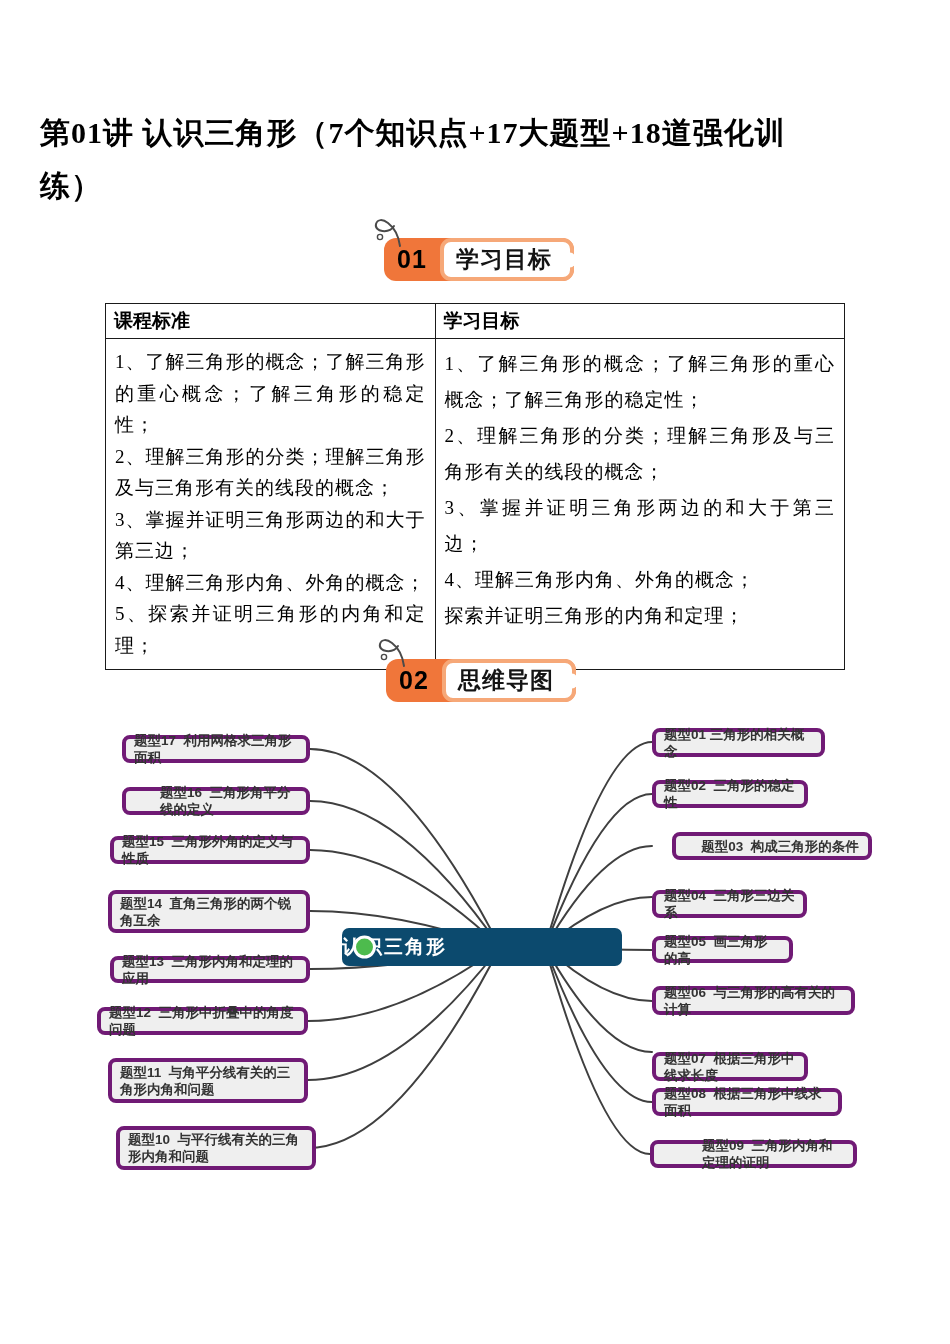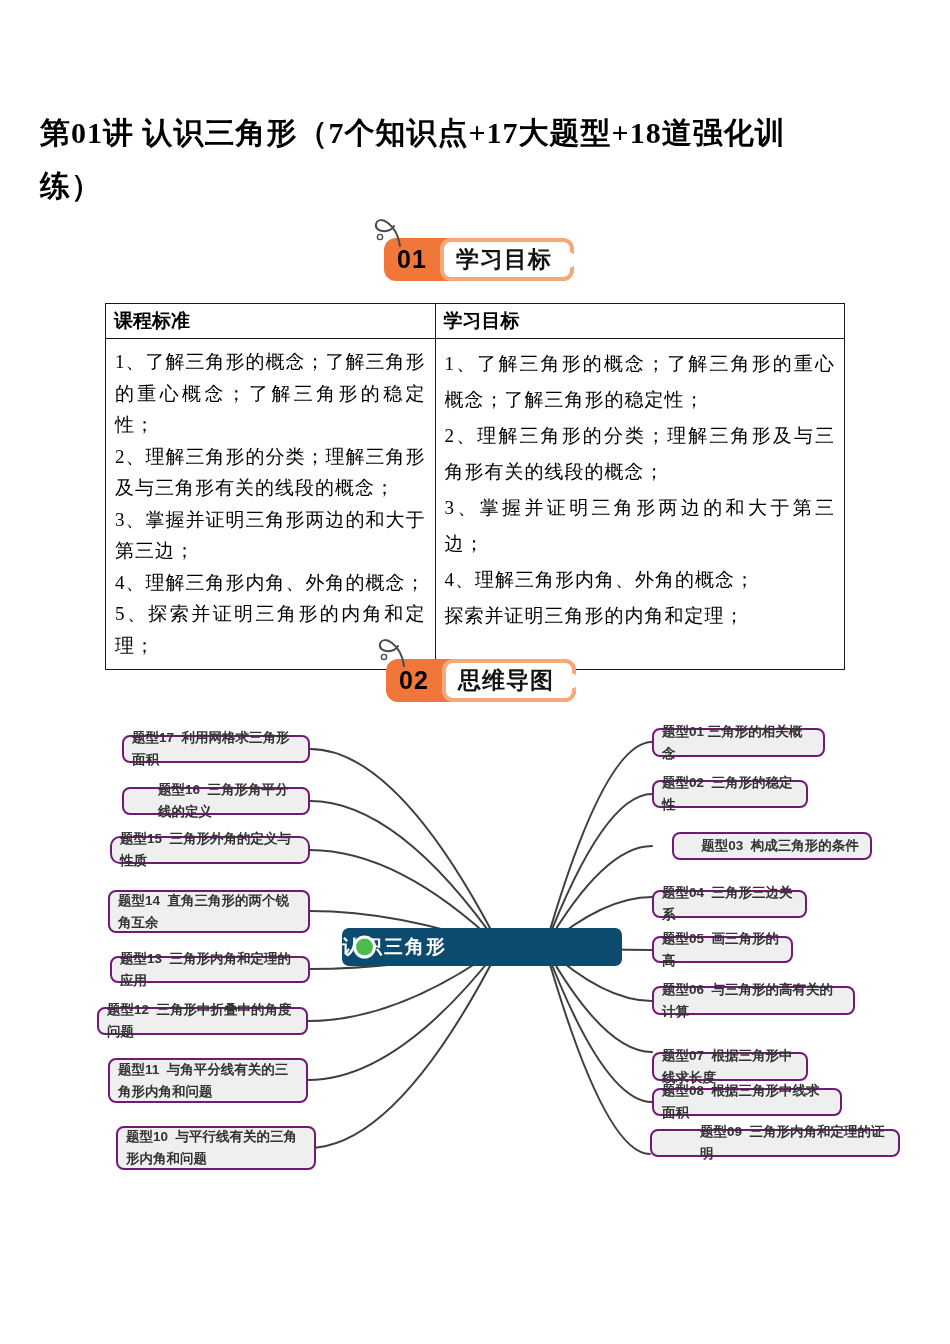--- a/index.html
+++ b/index.html
@@ -49,23 +49,23 @@
   #goals-table td p{
     margin:0;font-size:19px;text-align:justify;text-justify:inter-character;
     letter-spacing:1px;
   }
   td.col-left p{line-height:31.5px;}
   td.col-right p{line-height:36px;}
   
   #mindmap{position:absolute;left:0;top:700px;width:950px;height:510px;}
   #mindmap svg.links{position:absolute;left:0;top:0;}
   .mnode{
-    position:absolute;box-sizing:border-box;background:#efefef;border:2px solid #701a75;
+    position:absolute;box-sizing:border-box;background:#efefef;border:4px solid #701a75;
     border-radius:8px;display:flex;align-items:center;justify-content:center;
-    font-weight:bold;font-size:13.5px;line-height:22px;color:#333;
+    font-weight:bold;font-size:13.5px;line-height:17px;color:#333;
     padding:2px 8px;text-align:left;white-space:pre-wrap;
   }
   #center-node{
     position:absolute;left:342px;top:228px;width:280px;height:38px;
     background:#0c4a6e;border-radius:7px;display:flex;align-items:center;justify-content:flex-start;
     color:#fff;font-weight:bold;font-size:19px;letter-spacing:2px;
   }
   #center-dot{
     position:absolute;left:11px;top:50%;transform:translateY(-50%);
     width:17px;height:17px;background:#4dbb4d;border:3px solid #fff;border-radius:50%;
@@ -146,34 +146,34 @@
       <path d="M545 247 Q604 250 652 250"></path>
       <path d="M545 247 Q604 301 652 301"></path>
       <path d="M545 247 Q604 352 652 352"></path>
       <path d="M545 247 Q604 402 652 402"></path>
       <path d="M545 247 Q604 454 650 454"></path>
     </g>
   </svg>
 
   <div class="mnode" style="left:122px;top:35px;width:188px;height:28px;">题型17  利用网格求三角形面积</div>
   <div class="mnode" style="left:122px;top:87px;width:188px;height:28px;padding-left:34px;">题型16  三角形角平分线的定义</div>
-  <div class="mnode" style="left:110px;top:136px;width:200px;height:28px;border-radius:10px;">题型15  三角形外角的定义与性质</div>
+  <div class="mnode" style="left:110px;top:136px;width:200px;height:28px;">题型15  三角形外角的定义与性质</div>
   <div class="mnode" style="left:108px;top:190px;width:202px;height:43px;">题型14  直角三角形的两个锐角互余</div>
   <div class="mnode" style="left:110px;top:256px;width:200px;height:27px;">题型13  三角形内角和定理的应用</div>
   <div class="mnode" style="left:97px;top:307px;width:211px;height:28px;">题型12  三角形中折叠中的角度问题</div>
   <div class="mnode" style="left:108px;top:358px;width:200px;height:45px;">题型11  与角平分线有关的三角形内角和问题</div>
   <div class="mnode" style="left:108px;top:426px;width:200px;height:44px;margin-left:8px;">题型10  与平行线有关的三角形内角和问题</div>
 
   <div class="mnode" style="left:652px;top:28px;width:173px;height:29px;">题型01 三角形的相关概念</div>
   <div class="mnode" style="left:652px;top:80px;width:156px;height:28px;">题型02  三角形的稳定性</div>
   <div class="mnode" style="left:672px;top:132px;width:200px;height:28px;padding-left:24px;">题型03  构成三角形的条件</div>
   <div class="mnode" style="left:652px;top:183px;width:155px;height:28px;margin-top:7px;">题型04  三角形三边关系</div>
   <div class="mnode" style="left:652px;top:236px;width:141px;height:27px;">题型05  画三角形的高</div>
   <div class="mnode" style="left:652px;top:286px;width:203px;height:29px;">题型06  与三角形的高有关的计算</div>
   <div class="mnode" style="left:652px;top:352px;width:156px;height:29px;">题型07  根据三角形中线求长度</div>
   <div class="mnode" style="left:652px;top:388px;width:190px;height:28px;">题型08  根据三角形中线求面积</div>
-  <div class="mnode" style="left:650px;top:429px;width:250px;height:28px;padding-left:48px;">题型09  三角形内角和定理的证明</div>
+  <div class="mnode" style="left:650px;top:440px;width:207px;height:28px;padding-left:48px;">题型09  三角形内角和定理的证明</div>
 
   <div id="center-node">
     <span id="center-dot"></span>
     <span>认识三角形</span>
   </div>
 </div>
 
 </body></html>

